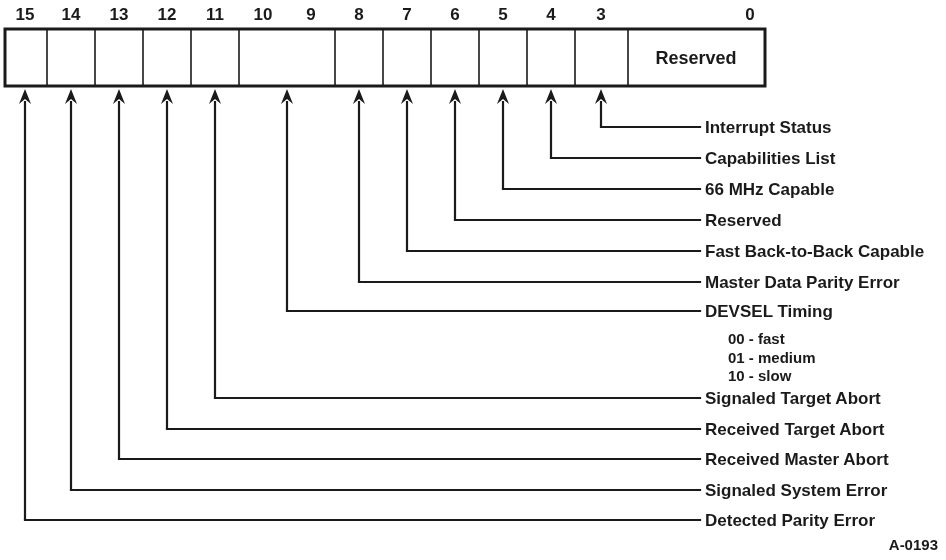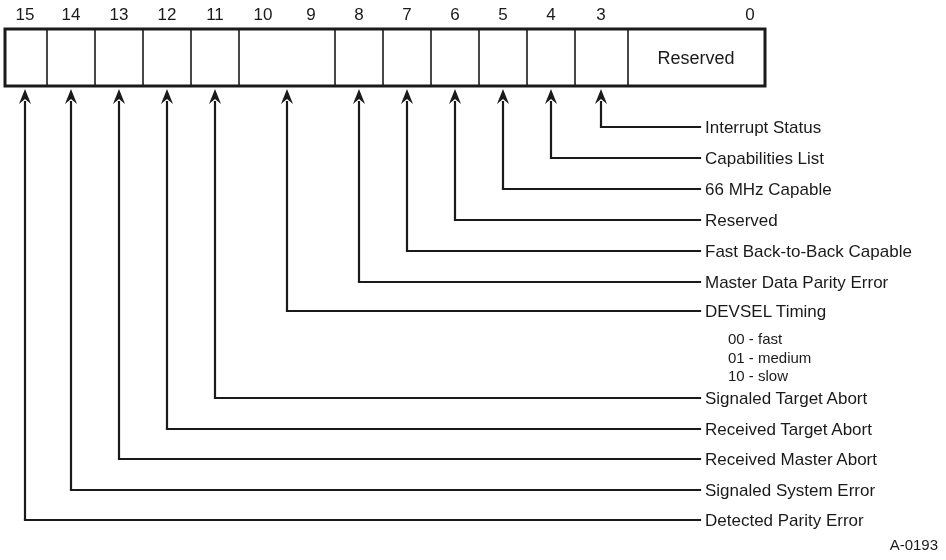--- a/index.html
+++ b/index.html
@@ -11,20 +11,21 @@
     width: 946px;
     height: 560px;
     font-family: "Liberation Sans", sans-serif;
     color: #1a1a1a;
     overflow: hidden;
   }
   #diagram-root {
     position: relative;
     width: 845px;
     height: 560px;
+    font-weight: bold;
   }
   svg#register-diagram {
     display: block;
     width: 946px;
     height: 560px;
   }
   .bit-number {
     font-family: "Liberation Sans", sans-serif;
     font-size: 17px;
     fill: #1a1a1a;

